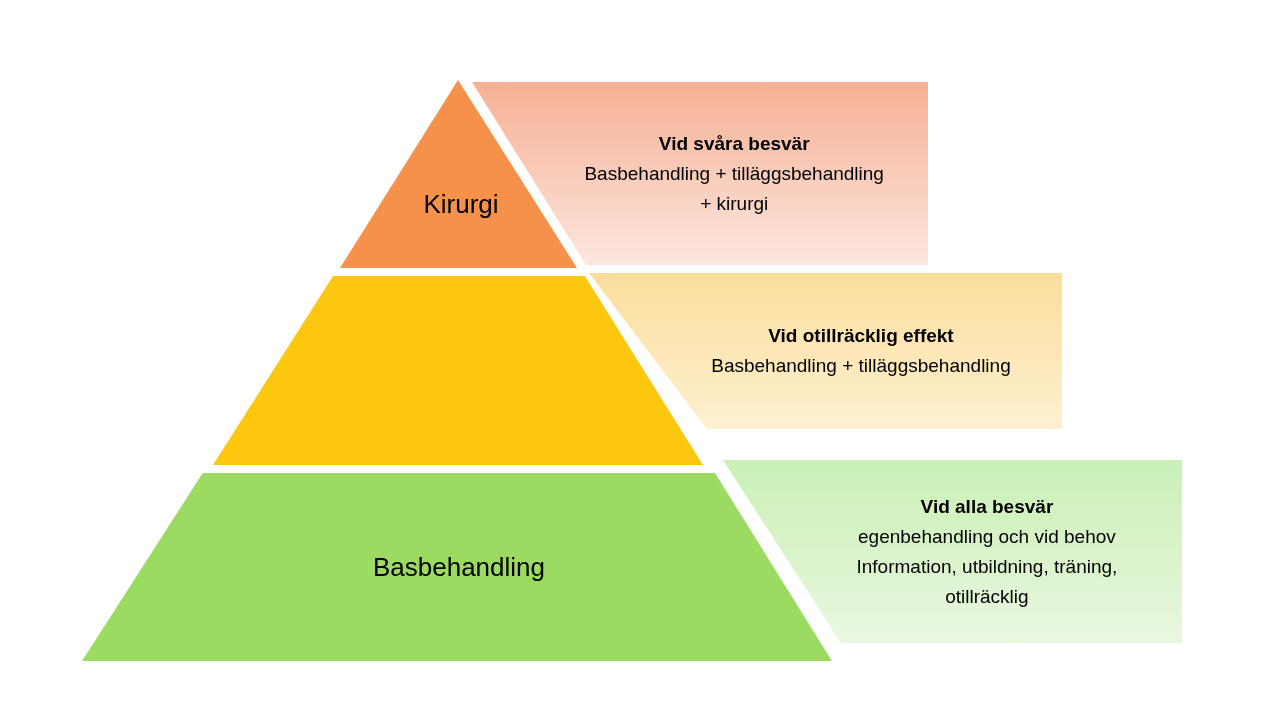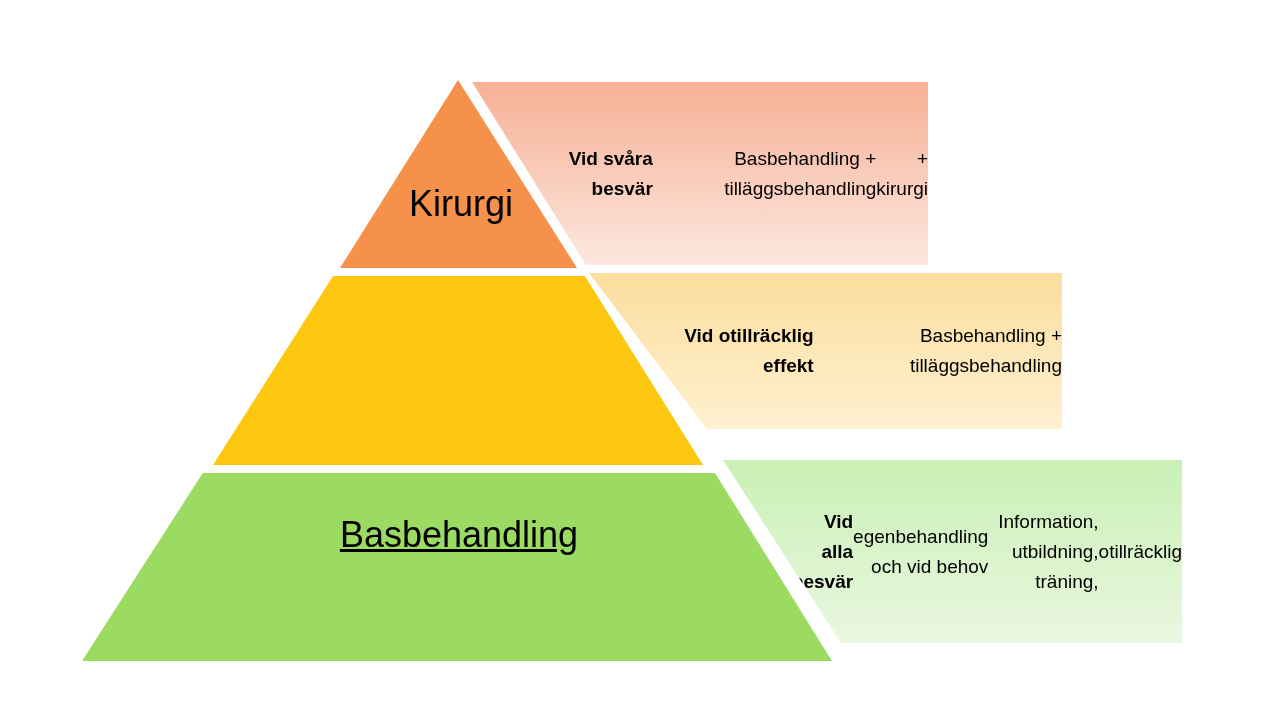--- a/index.html
+++ b/index.html
@@ -44,39 +44,40 @@
     clip-path: polygon(0 0, 100% 0, 100% 100%, 24.9% 100%);
   }
   .ann-bas {
     left: 723px; top: 460px; width: 459px; height: 183px;
     clip-path: polygon(0 0, 100% 0, 100% 100%, 25.7% 100%);
   }
   .ann-text {
     position: absolute;
     left: 15%; right: 0; top: 0; bottom: 0;
     display: flex;
+    flex-direction: column;
     justify-content: center;
     align-items: center;
-    text-align: right;
+    text-align: left;
     color: #000000;
     font-size: 19px;
     line-height: 30px;
   }
   .ann-heading { font-weight: bold; }
   
   .level-label {
     position: absolute;
     transform: translate(-50%, -50%);
     color: #000000;
-    font-size: 36px;
+    font-size: 26px;
     white-space: nowrap;
   }
   .label-kirurgi  { left: 461px; top: 204px; }
   .label-tillagg  { left: 463px; top: 380px; }
-  .label-bas      { left: 459px; top: 535px; text-decoration: underline; }
+  .label-bas      { left: 459px; top: 567px; }
 </style>
 </head>
 <body>
 
 <div class="canvas">
 
   <div class="shape tri-kirurgi" style="background-color: rgb(245, 145, 74);"></div>
   <div class="level-label label-kirurgi">Kirurgi</div>
   <div class="ann ann-kirurgi" style="--g1: #F6B095; --g2: #FCE7DE;">
     <div class="ann-text">

